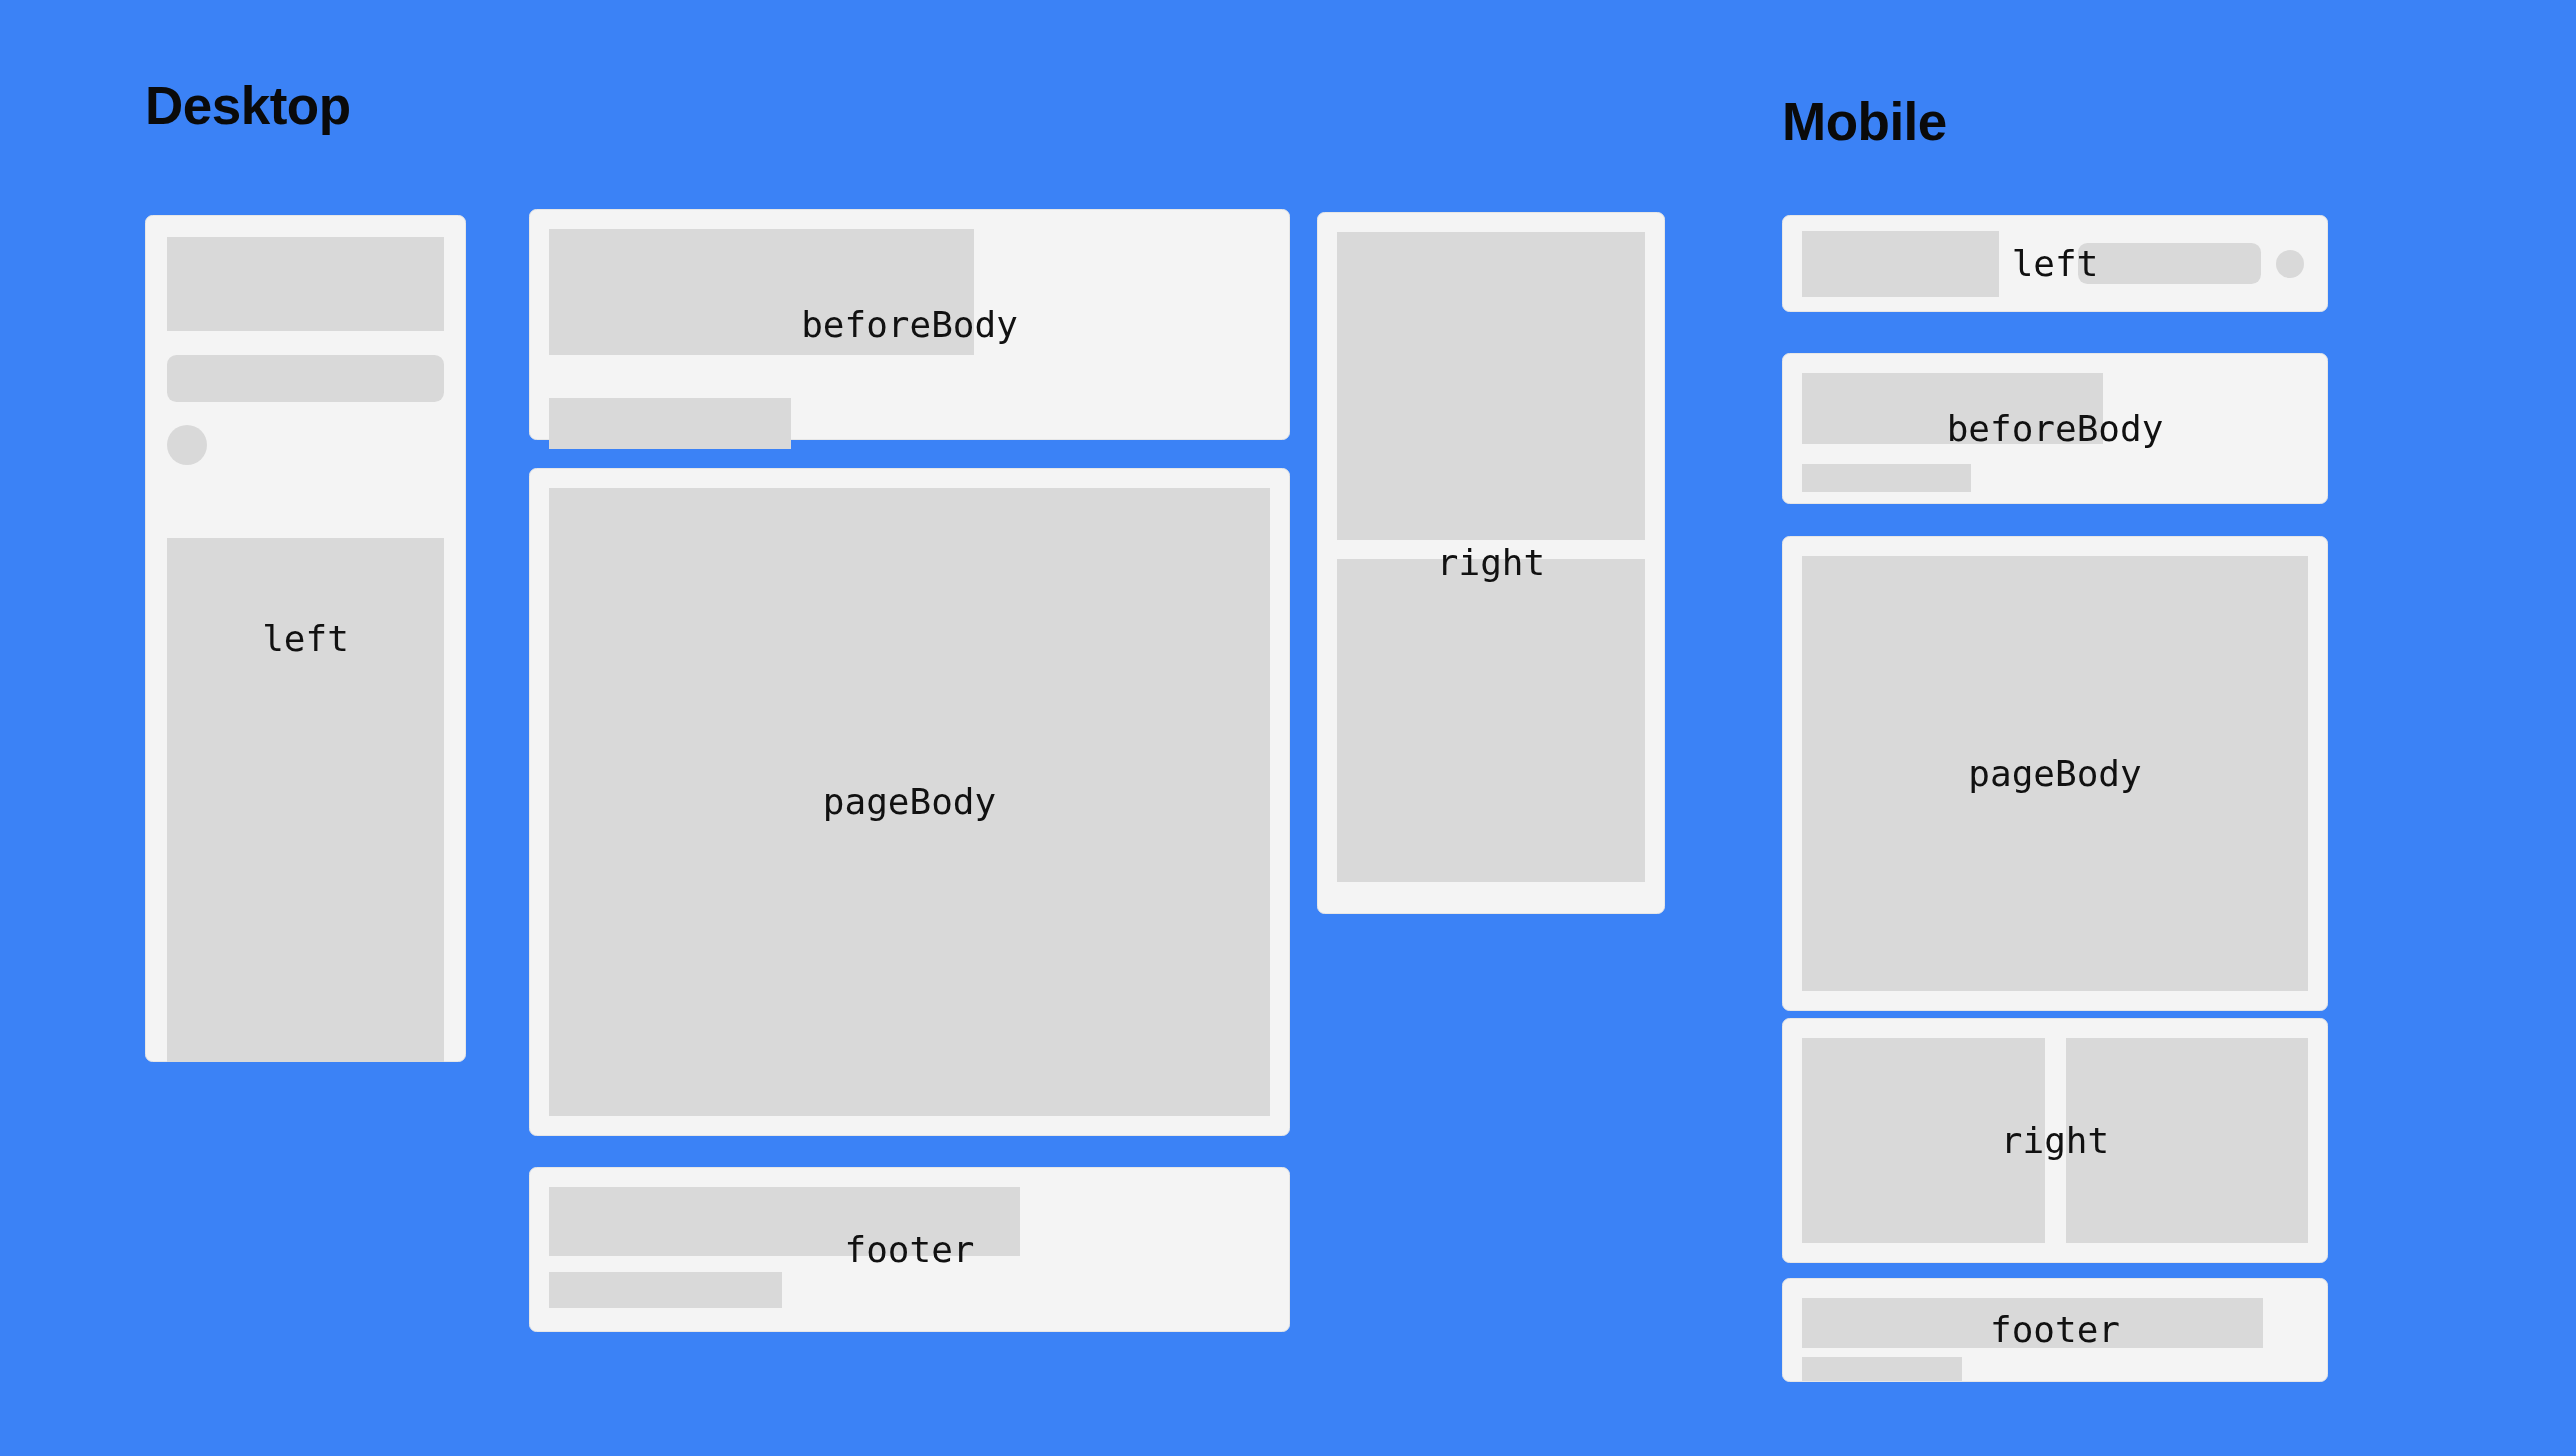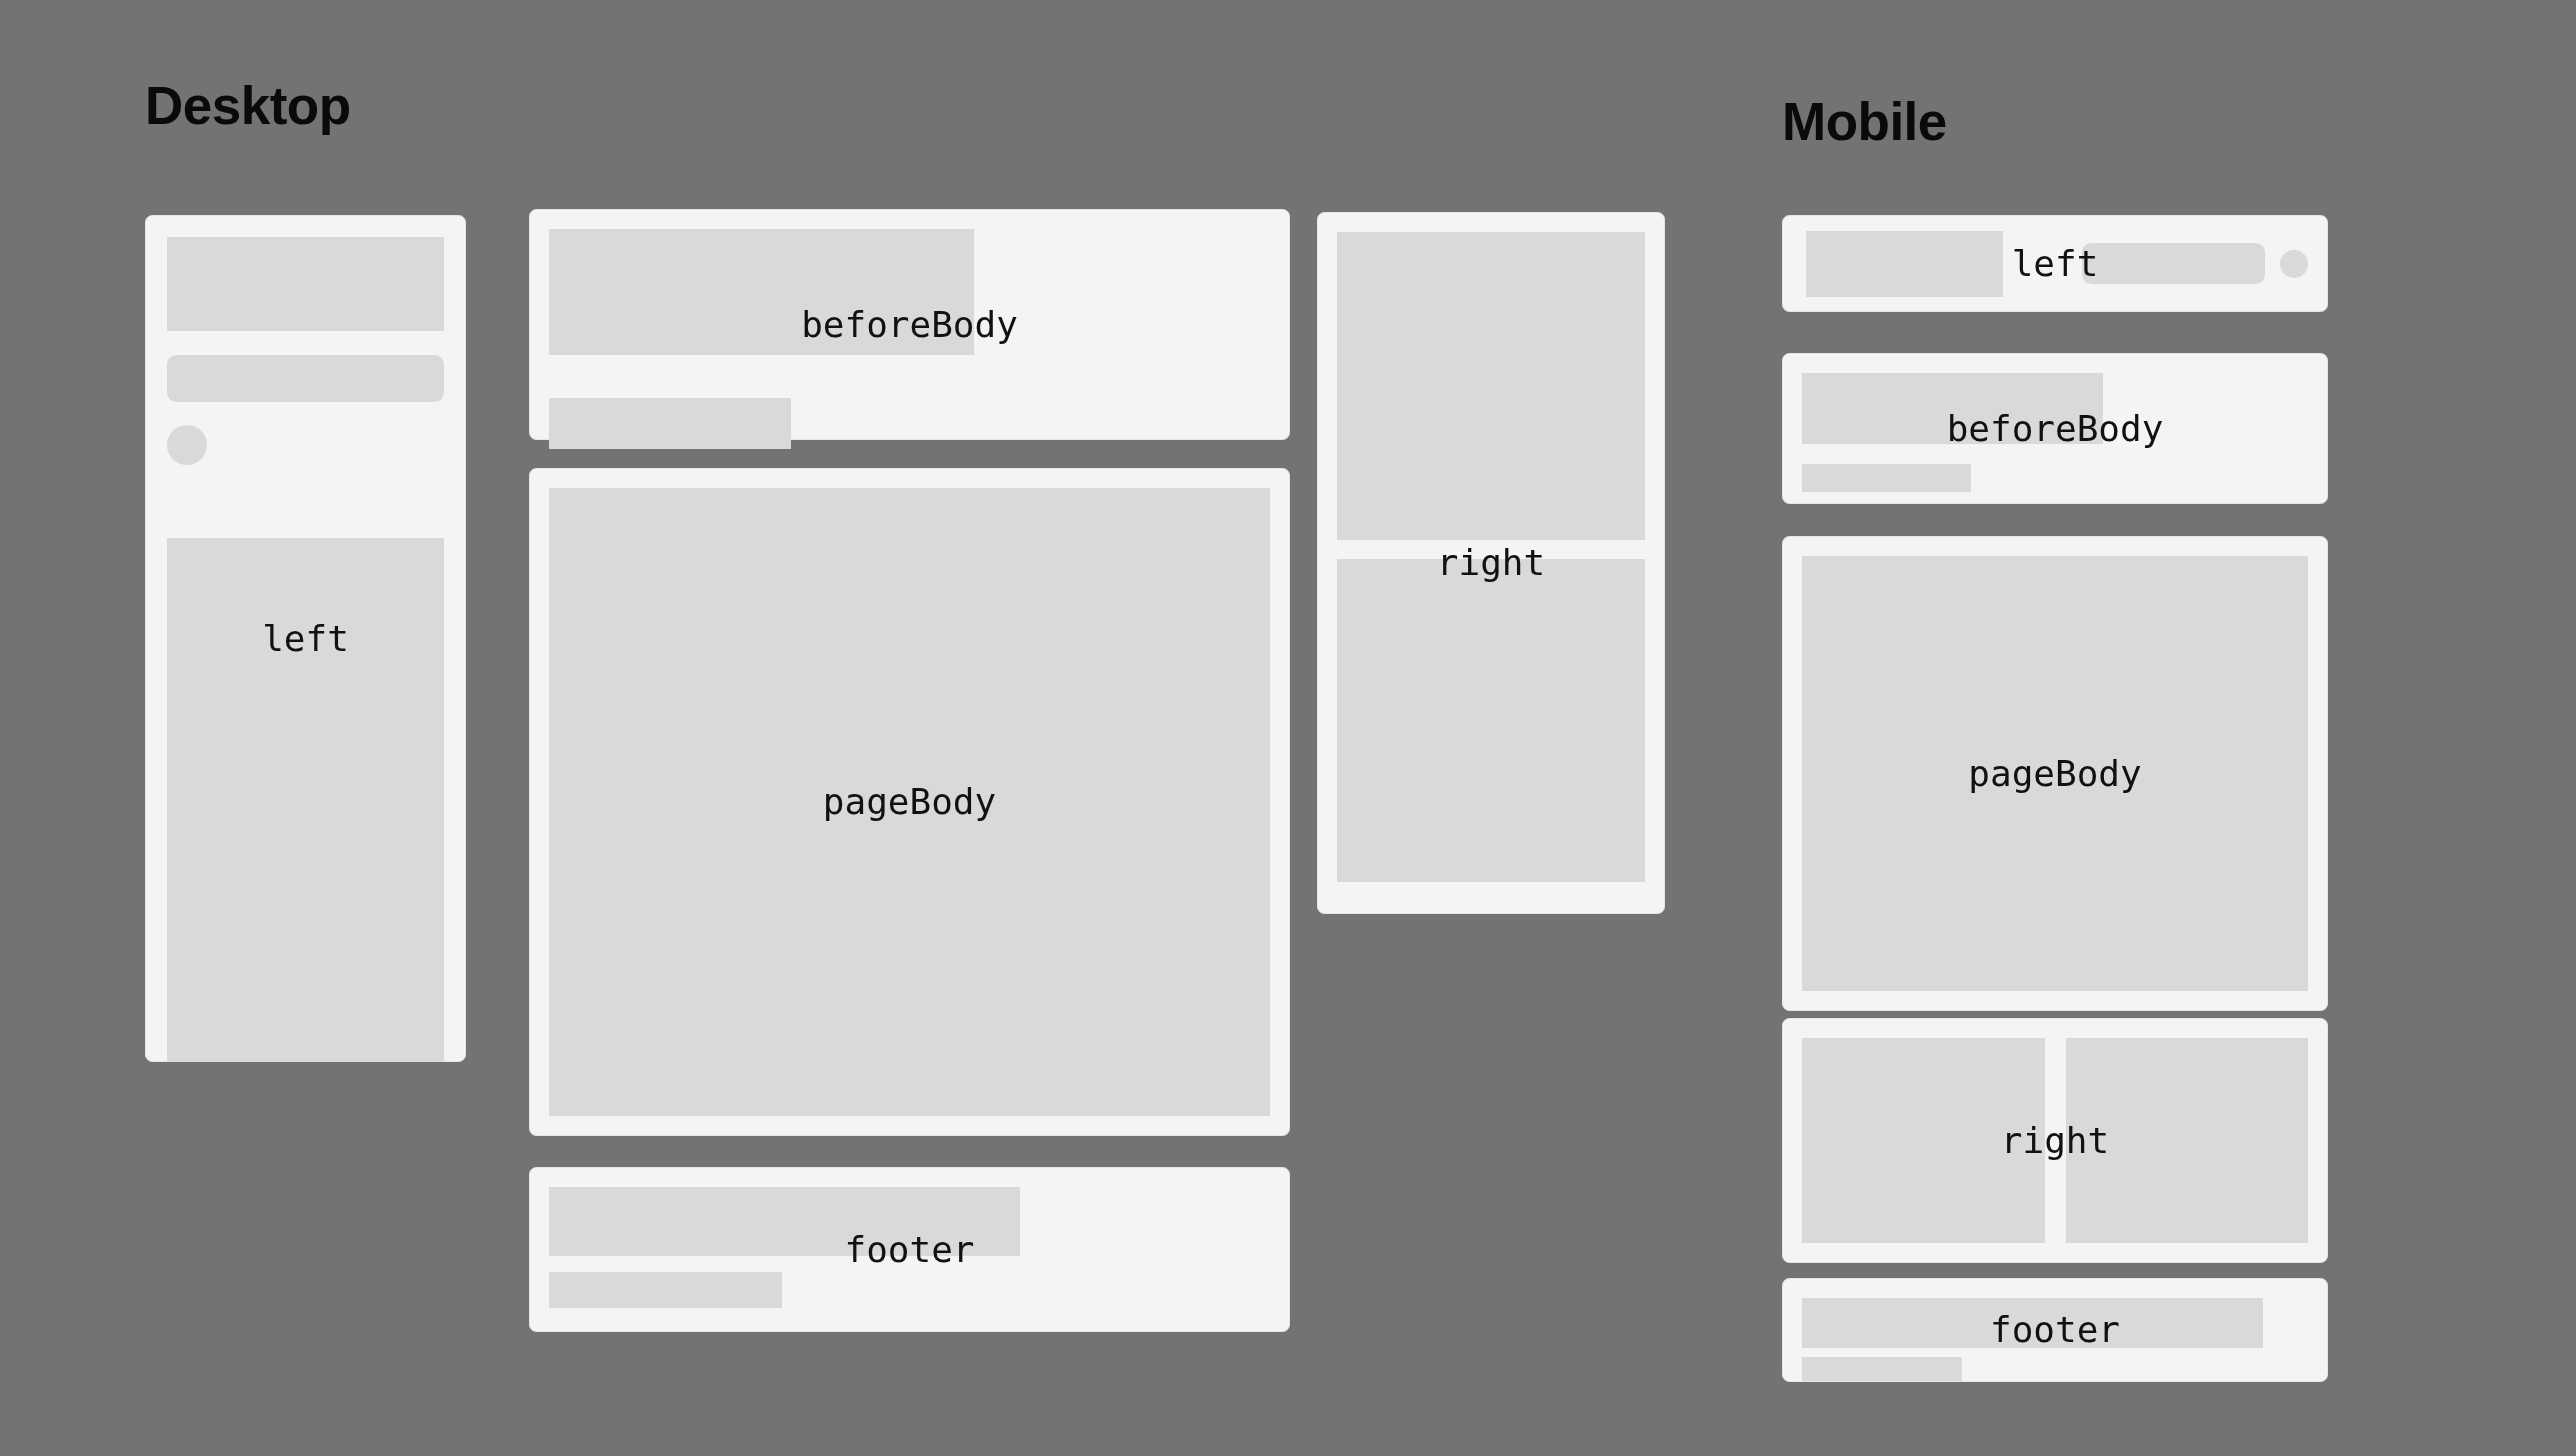--- a/index.html
+++ b/index.html
@@ -9,21 +9,21 @@
     height: 1456px;
     background: #f3f3f3;
     font-family: "Liberation Sans", sans-serif;
     overflow: hidden;
   }
 
   #stage {
     position: relative;
     width: 2576px;
     height: 1456px;
-    background: #737373;
+    background: #3b82f6;
   }
 
   
   .section-heading {
     position: absolute;
     font-family: "Liberation Sans", sans-serif;
     font-weight: bold;
     font-size: 53px;
     line-height: 1;
     color: #0a0a0a;
@@ -32,21 +32,20 @@
   }
   #heading-desktop { left: 145px; top: 79px; }
   #heading-mobile  { left: 1782px; top: 95px; }
 
   
   .panel {
     position: absolute;
     background: #f4f4f4;
     border: 1.9px solid #e6e6e6;
     border-radius: 7.5px;
-    justify-content: flex-end;
   }
 
   
   .slot-label {
     position: absolute;
     left: 0;
     right: 0;
     top: 50%;
     transform: translateY(-50%);
     text-align: center;

